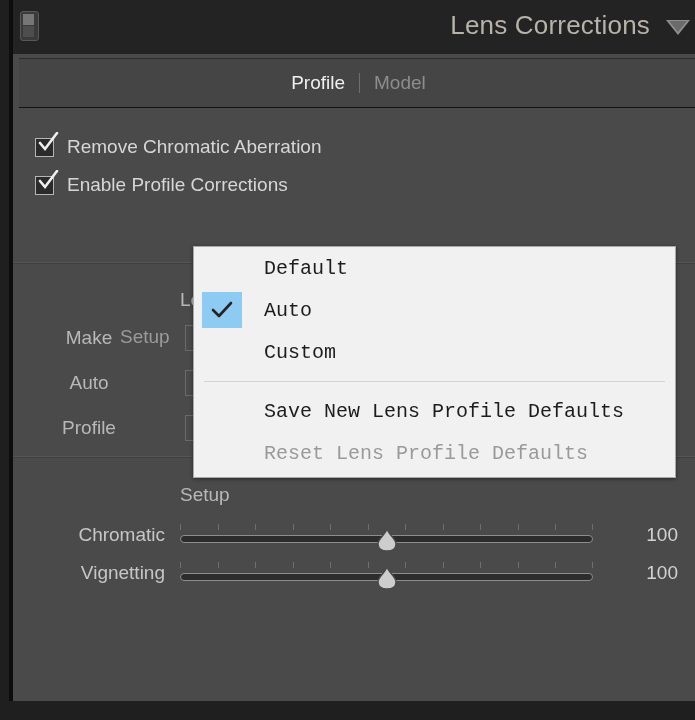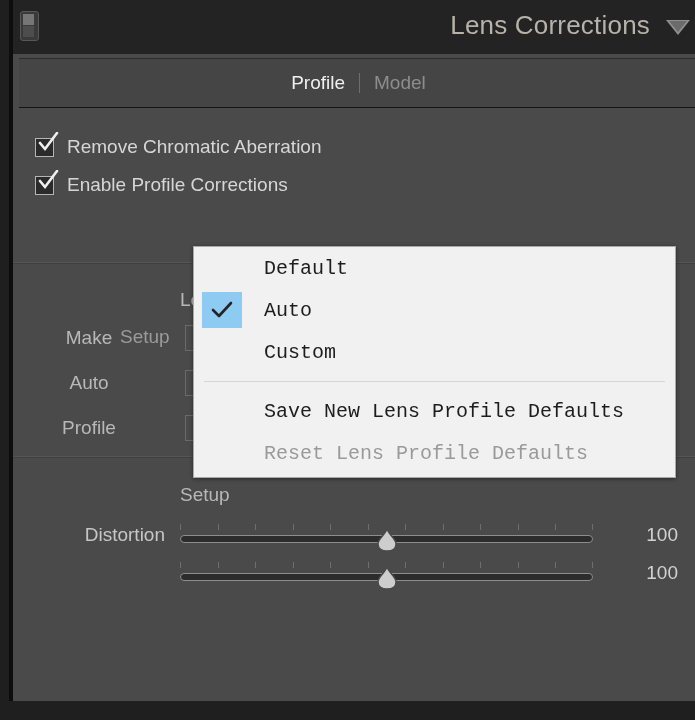--- a/index.html
+++ b/index.html
@@ -384,21 +384,21 @@
     <div class="field-box" style="top:260px"></div>
 
     <div class="field-label" style="left:0; top:307px; width:152px">Profile</div>
     <div class="field-box" style="top:305px"></div>
 
   </div>
 
   <div class="amount-label">Setup</div>
 
   <div class="slider-row" style="top:522px">
-    <div class="slider-name">Distortion</div>
+    <div class="slider-name">Chromatic</div>
     <div class="slider-track-wrap">
       <div class="ticks">
         <i style="left:0%"></i>
           <i style="left:9.09%"></i>
           <i style="left:18.18%"></i>
         <i style="left:27.27%"></i>
           <i style="left:36.36%"></i>
           <i style="left:45.45%"></i>
         <i style="left:54.54%"></i>
           <i style="left:63.63%"></i>
@@ -409,20 +409,21 @@
       </div>
       <div class="track"></div>
       <svg class="knob" style="left:50%" viewBox="0 0 22 24">
         <path d="M11 1 C13 7 20 11 20 16 C20 21 16 23 11 23 C6 23 2 21 2 16 C2 11 9 7 11 1 Z" fill="#cdcdcd" stroke="#4a4a4a" stroke-width="1.4"></path>
       </svg>
     </div>
     <div class="slider-value">100</div>
   </div>
 
   <div class="slider-row" style="top:560px">
+    <div class="slider-name">Vignetting</div>
     <div class="slider-track-wrap">
       <div class="ticks">
         <i style="left:0%"></i>
           <i style="left:9.09%"></i>
           <i style="left:18.18%"></i>
         <i style="left:27.27%"></i>
           <i style="left:36.36%"></i>
           <i style="left:45.45%"></i>
         <i style="left:54.54%"></i>
           <i style="left:63.63%"></i>

